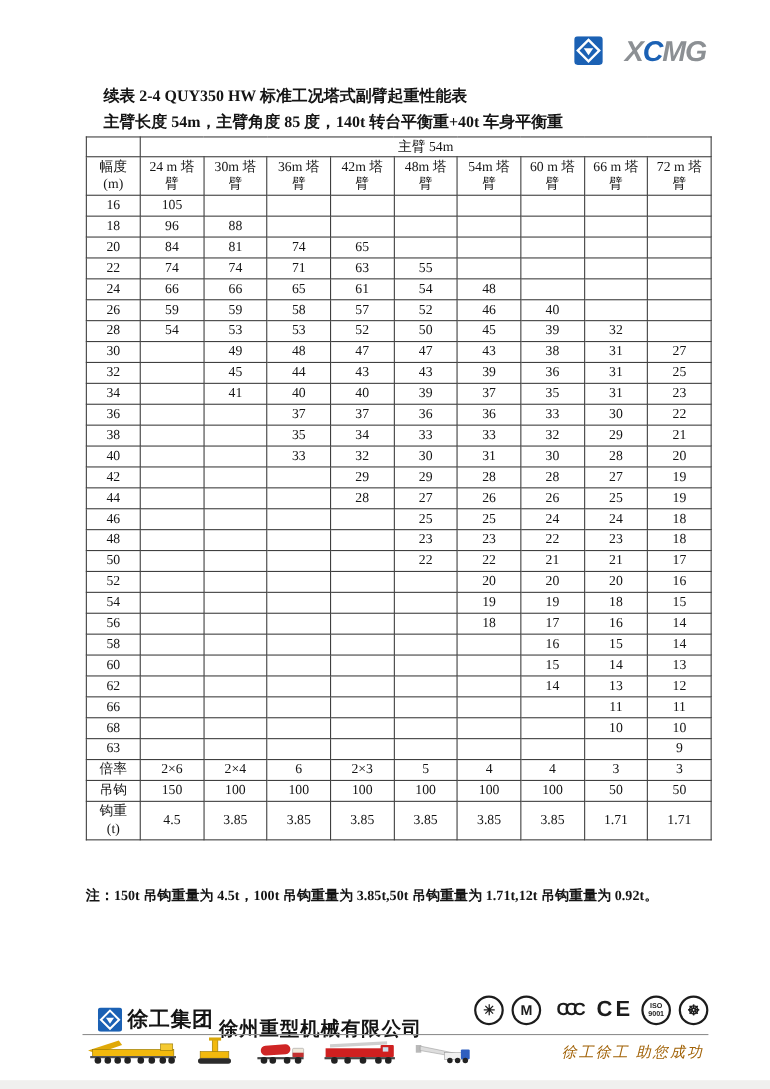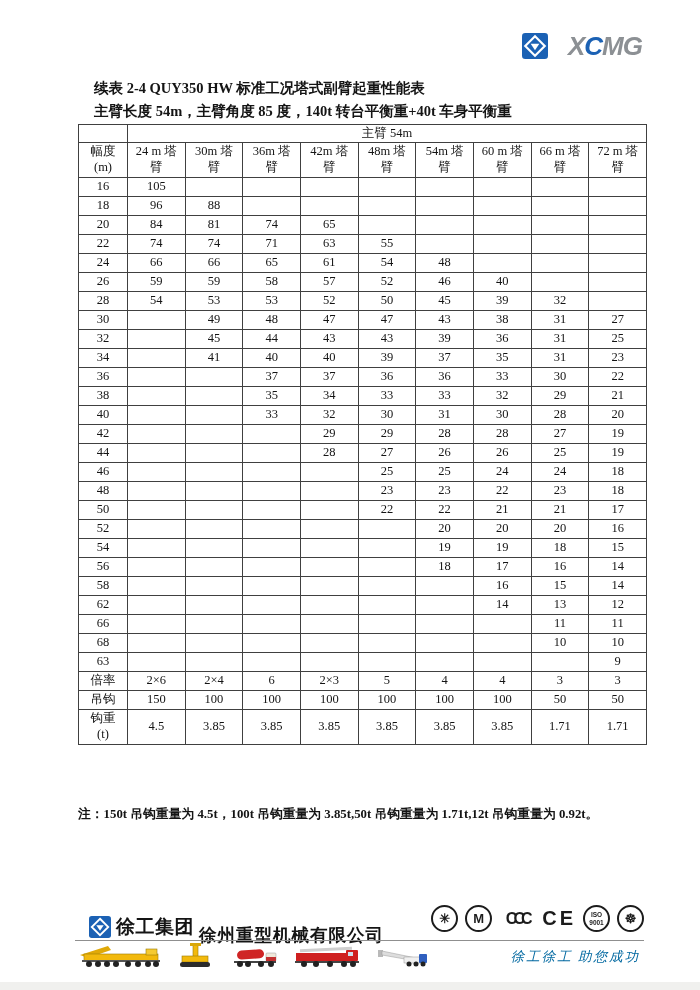--- a/index.html
+++ b/index.html
@@ -35,21 +35,21 @@
   .cert{box-sizing:border-box;width:27px;height:27px;border:2px solid #1c1c1c;border-radius:50%;
     display:flex;align-items:center;justify-content:center;text-align:center;
     font-family:"Liberation Sans",sans-serif;font-weight:bold;font-size:13px;color:#1c1c1c;}
   .cert.style-circle-small{font-size:6.5px;line-height:1.15;white-space:pre-line;}
   .cert.style-ccc{border:none;border-radius:0;width:36px;font-size:16px;letter-spacing:-4px;}
   .cert.style-ce{border:none;border-radius:0;width:auto;font-size:20px;letter-spacing:3px;}
   .footer-line{position:absolute;left:75px;right:56px;top:940px;border-top:1px solid #8f8f8f;}
   .trucks{position:absolute;left:80px;top:943px;display:flex;align-items:flex-end;gap:12px;}
   .trucks svg{display:block;}
   .slogan{position:absolute;right:60px;top:948px;font-style:italic;font-size:13.5px;
-    color:#0369a1;letter-spacing:2px;}
+    color:#a16207;letter-spacing:2px;}
   .page-edge{position:absolute;left:0;right:0;top:982px;height:8px;background:#f0f0ee;}
 </style>
 </head>
 <body>
 
 <div class="brand">
   <svg class="brand-mark" viewBox="0 0 24 24">
     <rect x="0" y="0" width="24" height="24" rx="3" fill="#1b61b4"></rect>
     <path d="M12 3 L21 12 L12 21 L3 12 Z" fill="none" stroke="#ffffff" stroke-width="2"></path>
     <path d="M8 10 L16 10 L12 16 Z" fill="#ffffff"></path>
@@ -360,20 +360,32 @@
         <td>58</td>
         <td></td>
         <td></td>
         <td></td>
         <td></td>
         <td></td>
         <td></td>
         <td>16</td>
         <td>15</td>
         <td>14</td>
+      </tr>
+      <tr>
+        <td>60</td>
+        <td></td>
+        <td></td>
+        <td></td>
+        <td></td>
+        <td></td>
+        <td></td>
+        <td>15</td>
+        <td>14</td>
+        <td>13</td>
       </tr>
       <tr>
         <td>62</td>
         <td></td>
         <td></td>
         <td></td>
         <td></td>
         <td></td>
         <td></td>
         <td>14</td>

